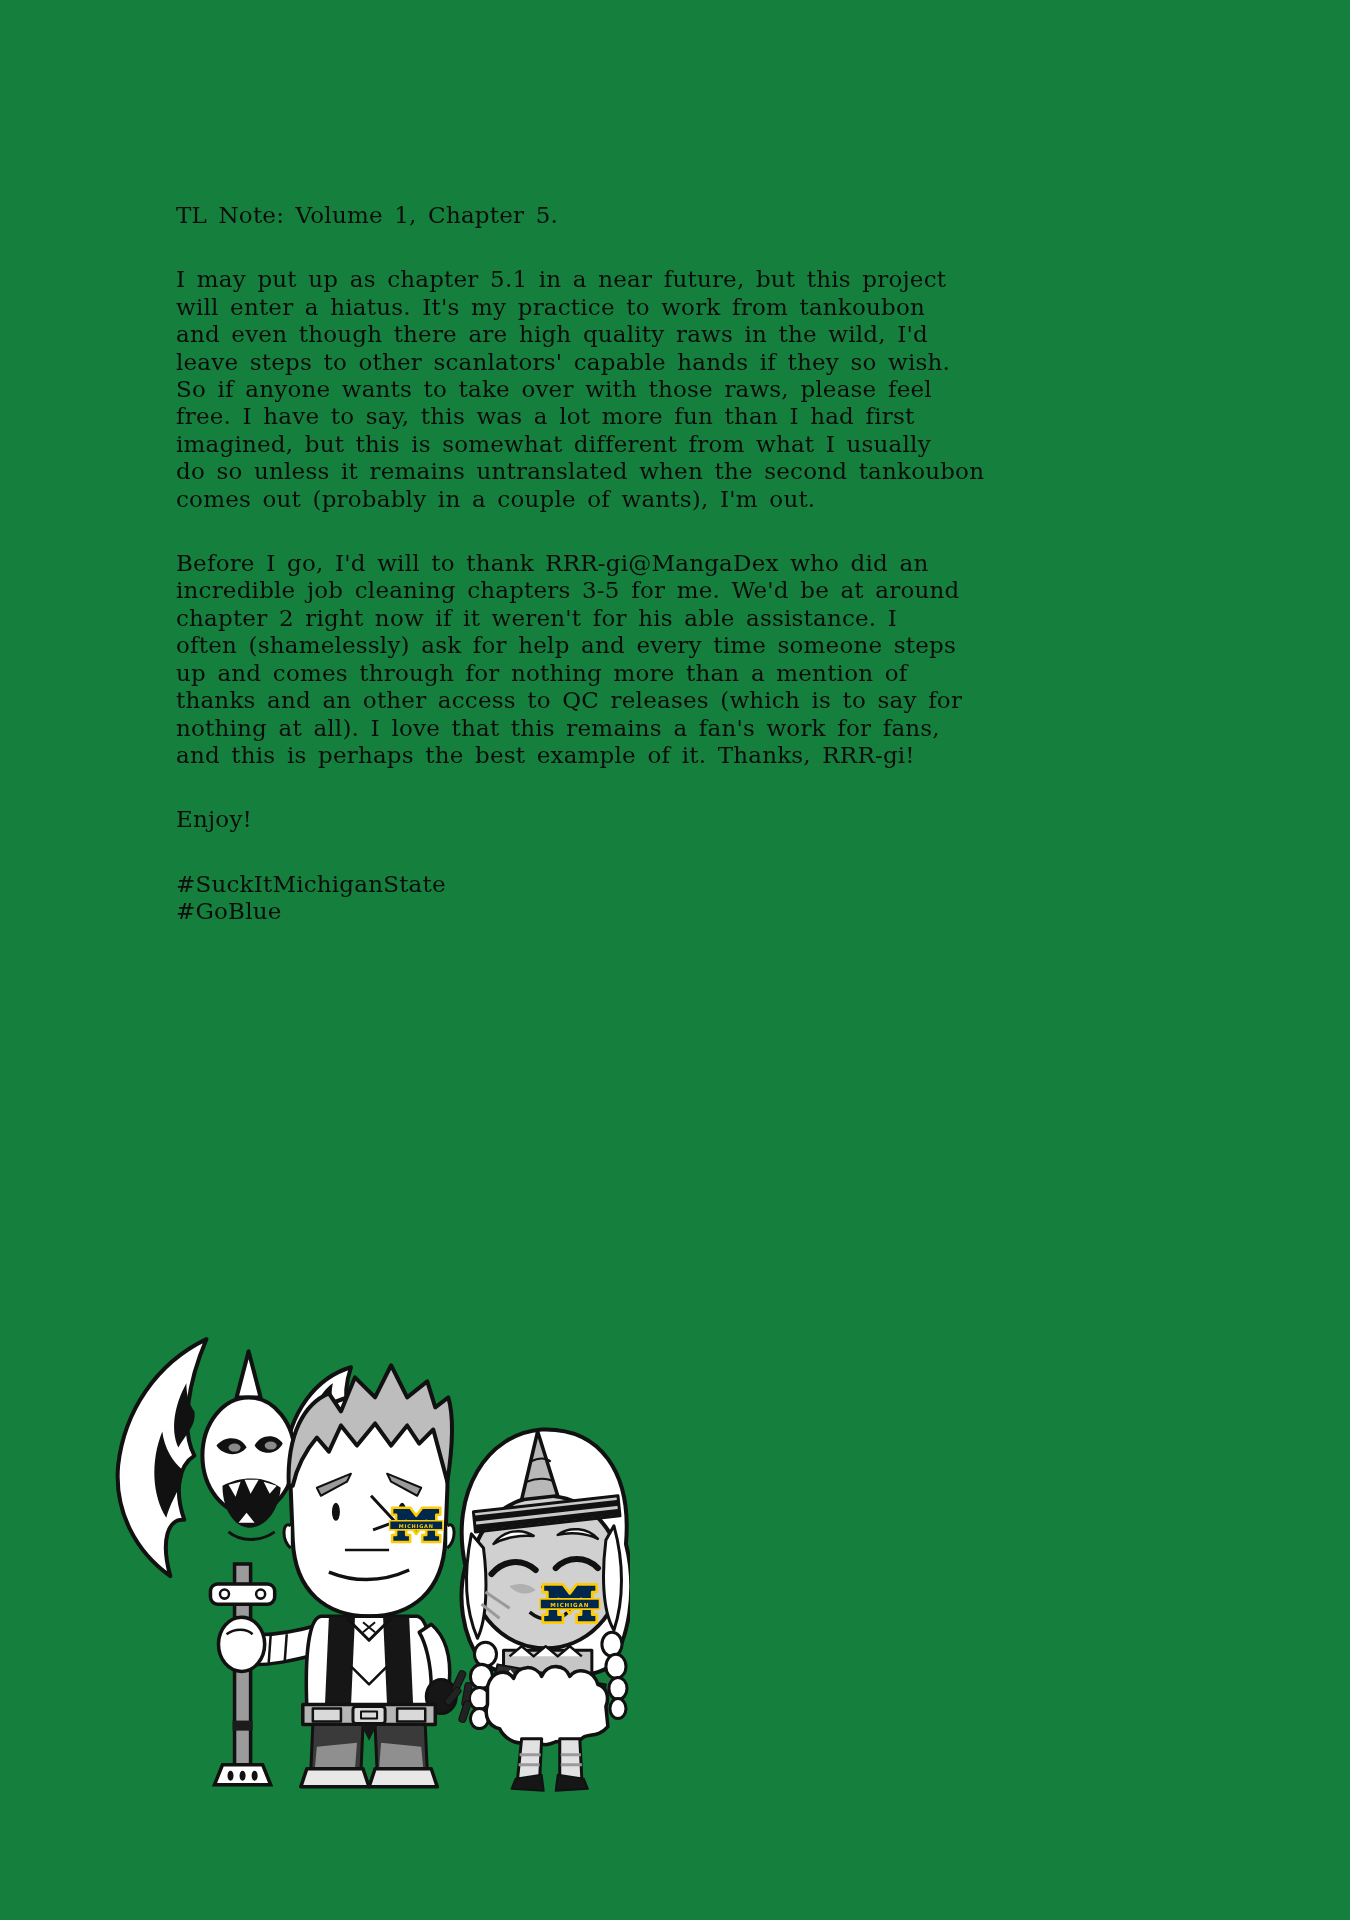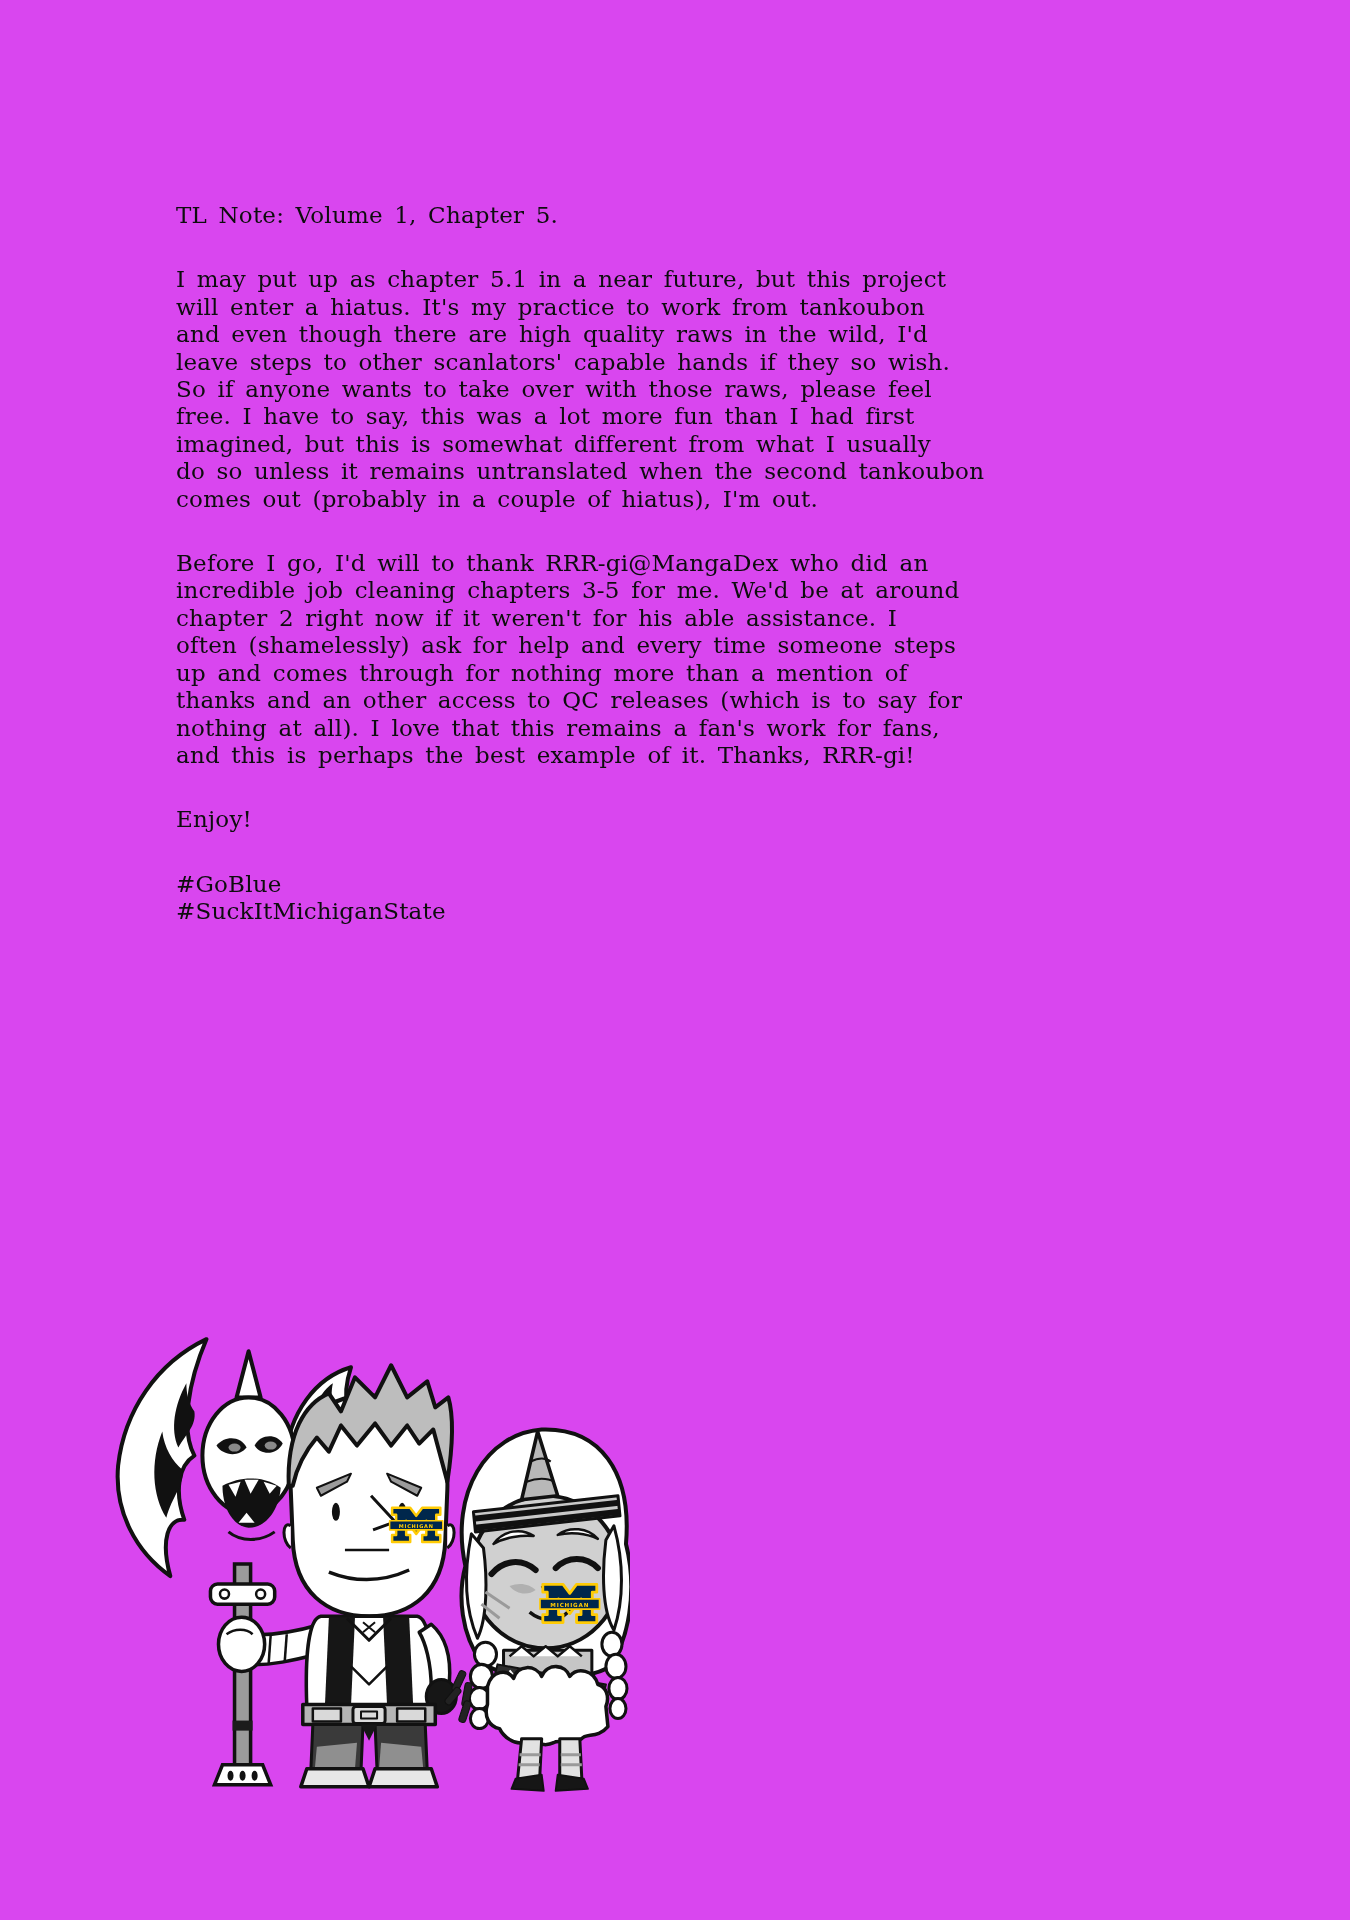--- a/index.html
+++ b/index.html
@@ -10,21 +10,21 @@
   body {
     width: 1350px;
     height: 1920px;
     position: relative;
     font-family: "DejaVu Serif", serif;
     overflow: hidden;
   }
   .page {
     position: absolute;
     inset: 0;
-    background: #d946ef;
+    background: #15803d;
   }
   .text-block {
     position: absolute;
     left: 176px;
     top: 202px;
     width: 920px;
     color: #0d0d0d;
     font-size: 23px;
     line-height: 27.4px;
     letter-spacing: 0.2px;
@@ -52,41 +52,41 @@
 
     <div class="block">
       <div class="line">I may put up as chapter 5.1 in a near future, but this project</div>
       <div class="line">will enter a hiatus. It's my practice to work from tankoubon</div>
       <div class="line">and even though there are high quality raws in the wild, I'd</div>
       <div class="line">leave steps to other scanlators' capable hands if they so wish.</div>
       <div class="line">So if anyone wants to take over with those raws, please feel</div>
       <div class="line">free. I have to say, this was a lot more fun than I had first</div>
       <div class="line">imagined, but this is somewhat different from what I usually</div>
       <div class="line">do so unless it remains untranslated when the second tankoubon</div>
-      <div class="line">comes out (probably in a couple of hiatus), I'm out.</div>
+      <div class="line">comes out (probably in a couple of wants), I'm out.</div>
     </div>
 
     <div class="block">
       <div class="line">Before I go, I'd will to thank RRR-gi@MangaDex who did an</div>
       <div class="line">incredible job cleaning chapters 3-5 for me. We'd be at around</div>
       <div class="line">chapter 2 right now if it weren't for his able assistance. I</div>
       <div class="line">often (shamelessly) ask for help and every time someone steps</div>
       <div class="line">up and comes through for nothing more than a mention of</div>
       <div class="line">thanks and an other access to QC releases (which is to say for</div>
       <div class="line">nothing at all). I love that this remains a fan's work for fans,</div>
       <div class="line">and this is perhaps the best example of it. Thanks, RRR-gi!</div>
     </div>
 
     <div class="block">
       <div class="line">Enjoy!</div>
     </div>
 
     <div class="block">
+      <div class="line">#SuckItMichiganState</div>
       <div class="line">#GoBlue</div>
-      <div class="line">#SuckItMichiganState</div>
     </div>
   </div>
 
   <svg class="illustration" viewBox="0 0 540 460" xmlns="http://www.w3.org/2000/svg">
     <defs>
       <g id="blockM">
         <polygon points="2,4 38,4 50,20 62,4 98,4 98,18 90,18 90,58 98,58 98,72 62,72 62,58 70,58 70,30 50,56 30,30 30,58 38,58 38,72 2,72 2,58 10,58 10,18 2,18" fill="#00274c" stroke="#ffcb05" stroke-width="5"></polygon>
         <rect x="-3" y="30" width="106" height="18" fill="#00274c" stroke="#ffcb05" stroke-width="3"></rect>
         <text x="50" y="44" text-anchor="middle" font-size="10" letter-spacing="1.5" fill="#ffcb05" font-family="DejaVu Sans, sans-serif" font-weight="bold">MICHIGAN</text>
       </g>

